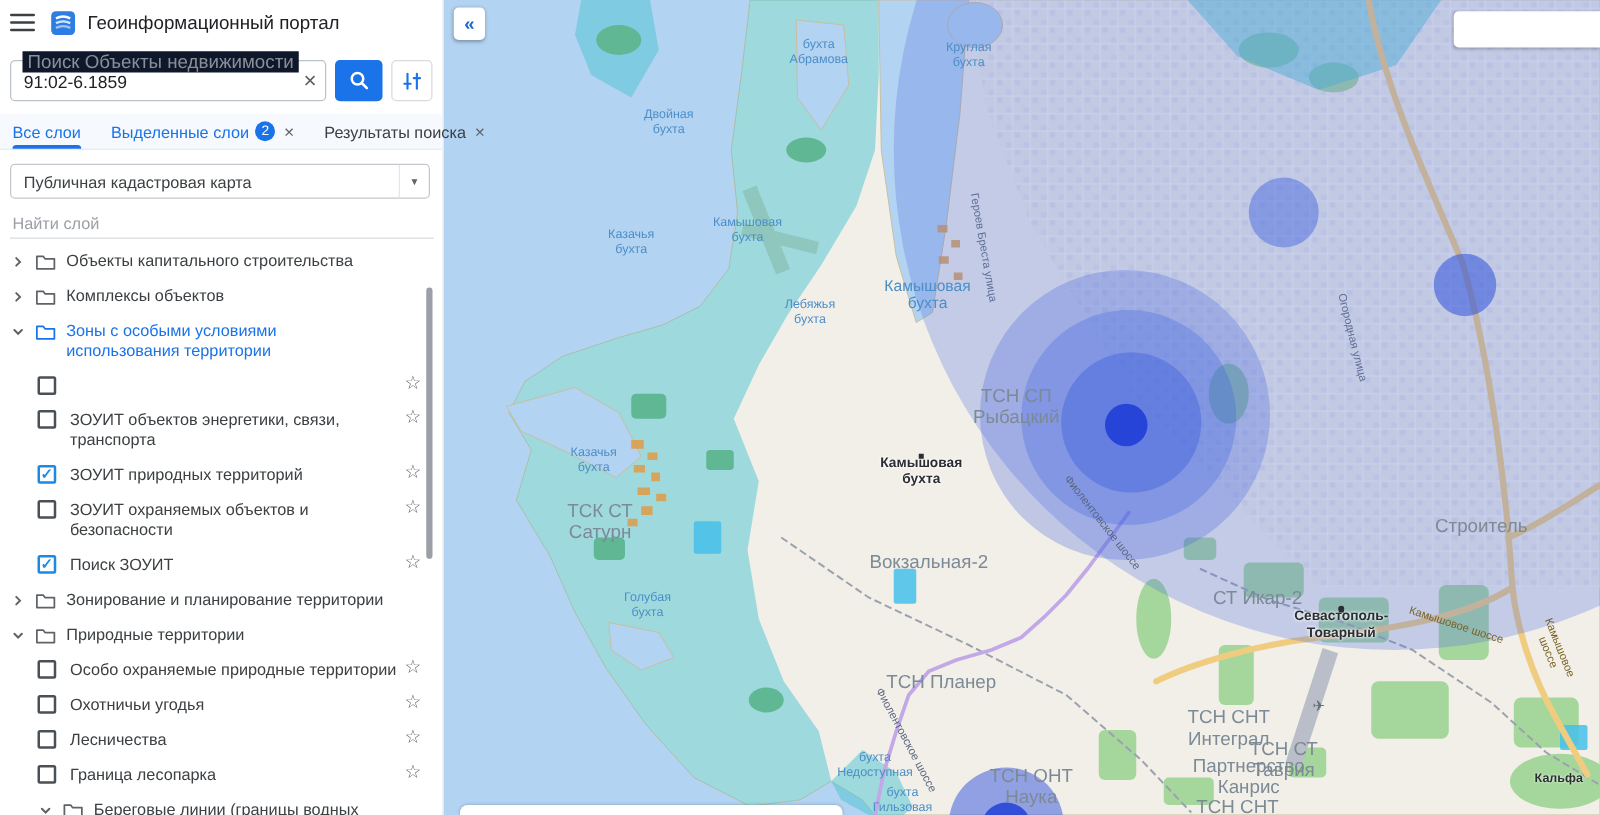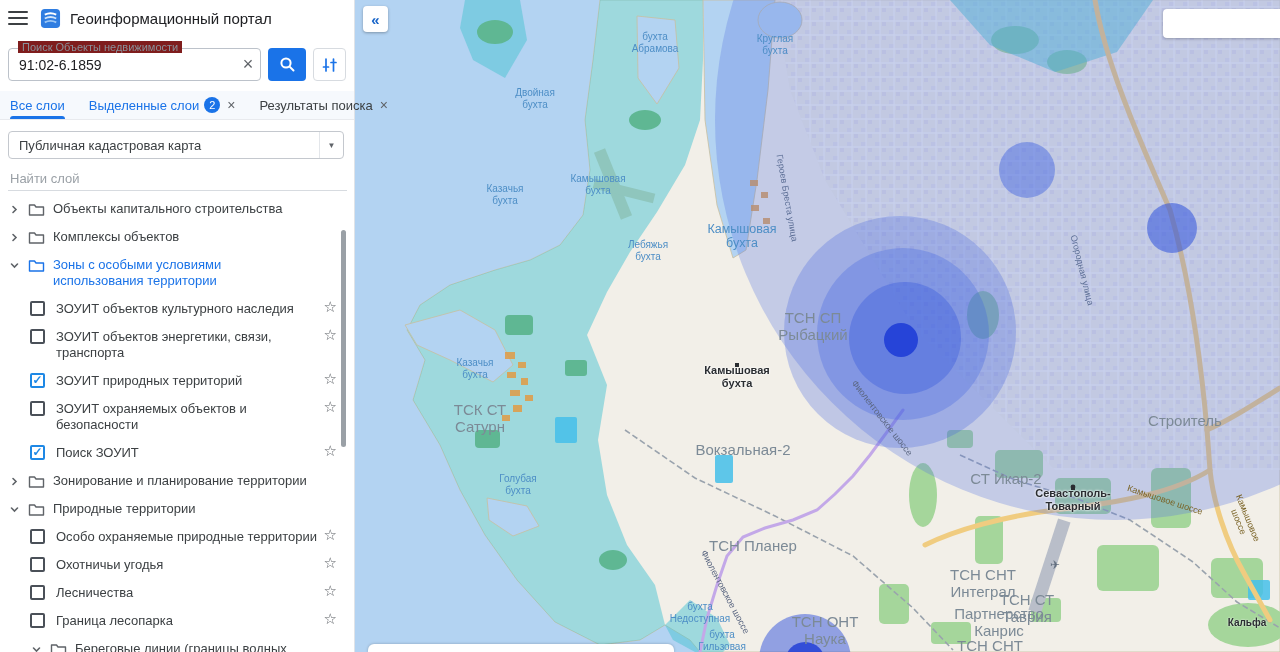--- a/index.html
+++ b/index.html
@@ -13,22 +13,22 @@
   .app-header { display:flex; align-items:center; height:36px; padding:0 8px; }
   .hamburger { width:20px; height:14px; display:flex; flex-direction:column;
     justify-content:space-between; cursor:pointer; margin-right:12px; }
   .hamburger i { display:block; height:2.4px; background:#3c4043; border-radius:2px; }
   .logo { width:21px; height:21px; margin-right:9px; }
   .app-title { font-size:15px; color:#202124; }
 
   .search-row { display:flex; align-items:center; margin:12px 8px 0 8px; }
   .search-field { position:relative; flex:1; height:33px;
     border:1px solid #bcc2ca; border-radius:4px; display:flex; align-items:center; }
-  .search-label { position:absolute; top:-8px; left:9px; background:#7f1d1d;
-    padding:0 4px; font-size:11px; color:#8a9099; white-space:nowrap;text-align:center; }
+  .search-label { position:absolute; top:-8px; left:9px; background:#0f172a;
+    padding:0 4px; font-size:15px; color:#8a9099; white-space:nowrap;text-align:center; }
   .search-input { border:none; outline:none; flex:1; font-size:14px;
     color:#202124; padding:0 4px 0 10px; background:transparent;
     font-family:"Liberation Sans", sans-serif; }
   .clear-x { width:24px; font-size:18px; color:#5f6368; text-align:center;
     cursor:pointer; line-height:31px; }
   .btn-search { width:38px; height:33px; margin-left:7px; background:#1a73e8;
     border:none; border-radius:4px; display:flex; align-items:center;
     justify-content:center; cursor:pointer; }
   .btn-filter { width:33px; height:33px; margin-left:7px; background:#fff;
     border:1px solid #d7dbe0; border-radius:4px; display:flex; align-items:center;
@@ -200,21 +200,20 @@
         <svg class="chev " viewBox="0 0 13 13">
   <path d="M3.5 5 L6.5 8 L9.5 5" fill="none" stroke="#5f6368" stroke-width="1.6" stroke-linecap="round"></path>
         </svg>
         <svg class="fold" viewBox="0 0 17 15">
   <path d="M1.5 3 h5 l1.5 2 h7.5 v8 h-14 z" fill="none" stroke="#1a73e8" stroke-width="1.4" stroke-linejoin="round"></path>
         </svg>
         <span class="lbl accent">Зоны с особыми условиями использования территории</span>
       </div>
       <div class="trow lv1">
         <span class="cb "></span>
-        <span class="lbl">ЗОУИТ объектов культурного наследия</span>
         <span class="star">☆</span>
       </div>
       <div class="trow lv1">
         <span class="cb "></span>
         <span class="lbl">ЗОУИТ объектов энергетики, связи, транспорта</span>
         <span class="star">☆</span>
       </div>
       <div class="trow lv1">
         <span class="cb on">✓</span>
         <span class="lbl">ЗОУИТ природных территорий</span>

